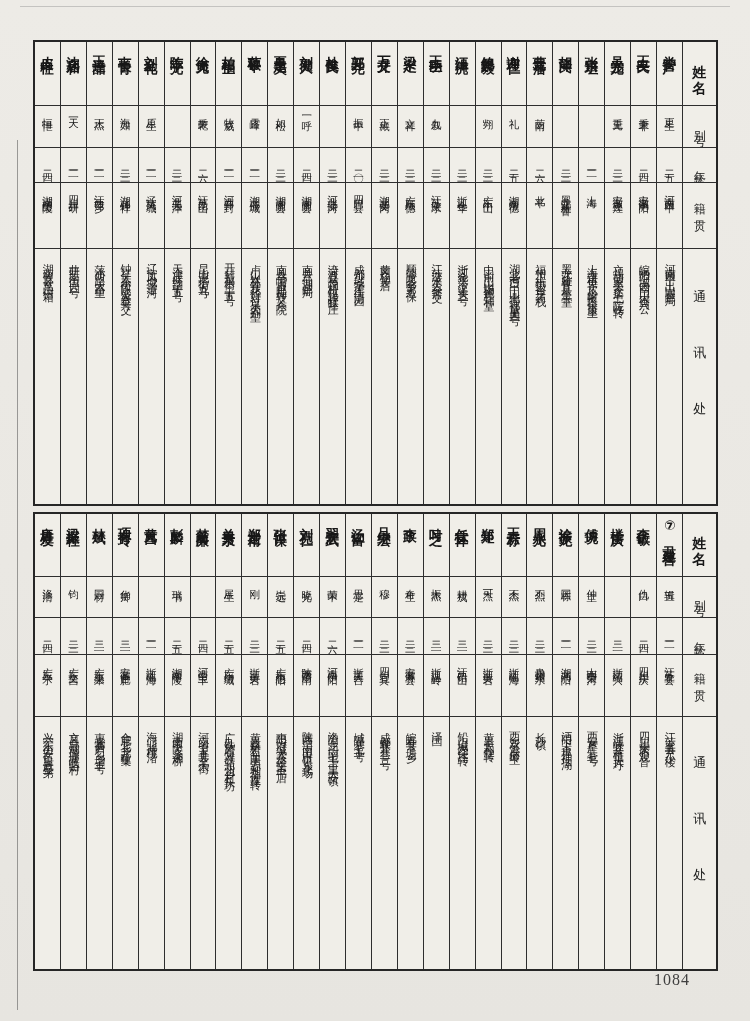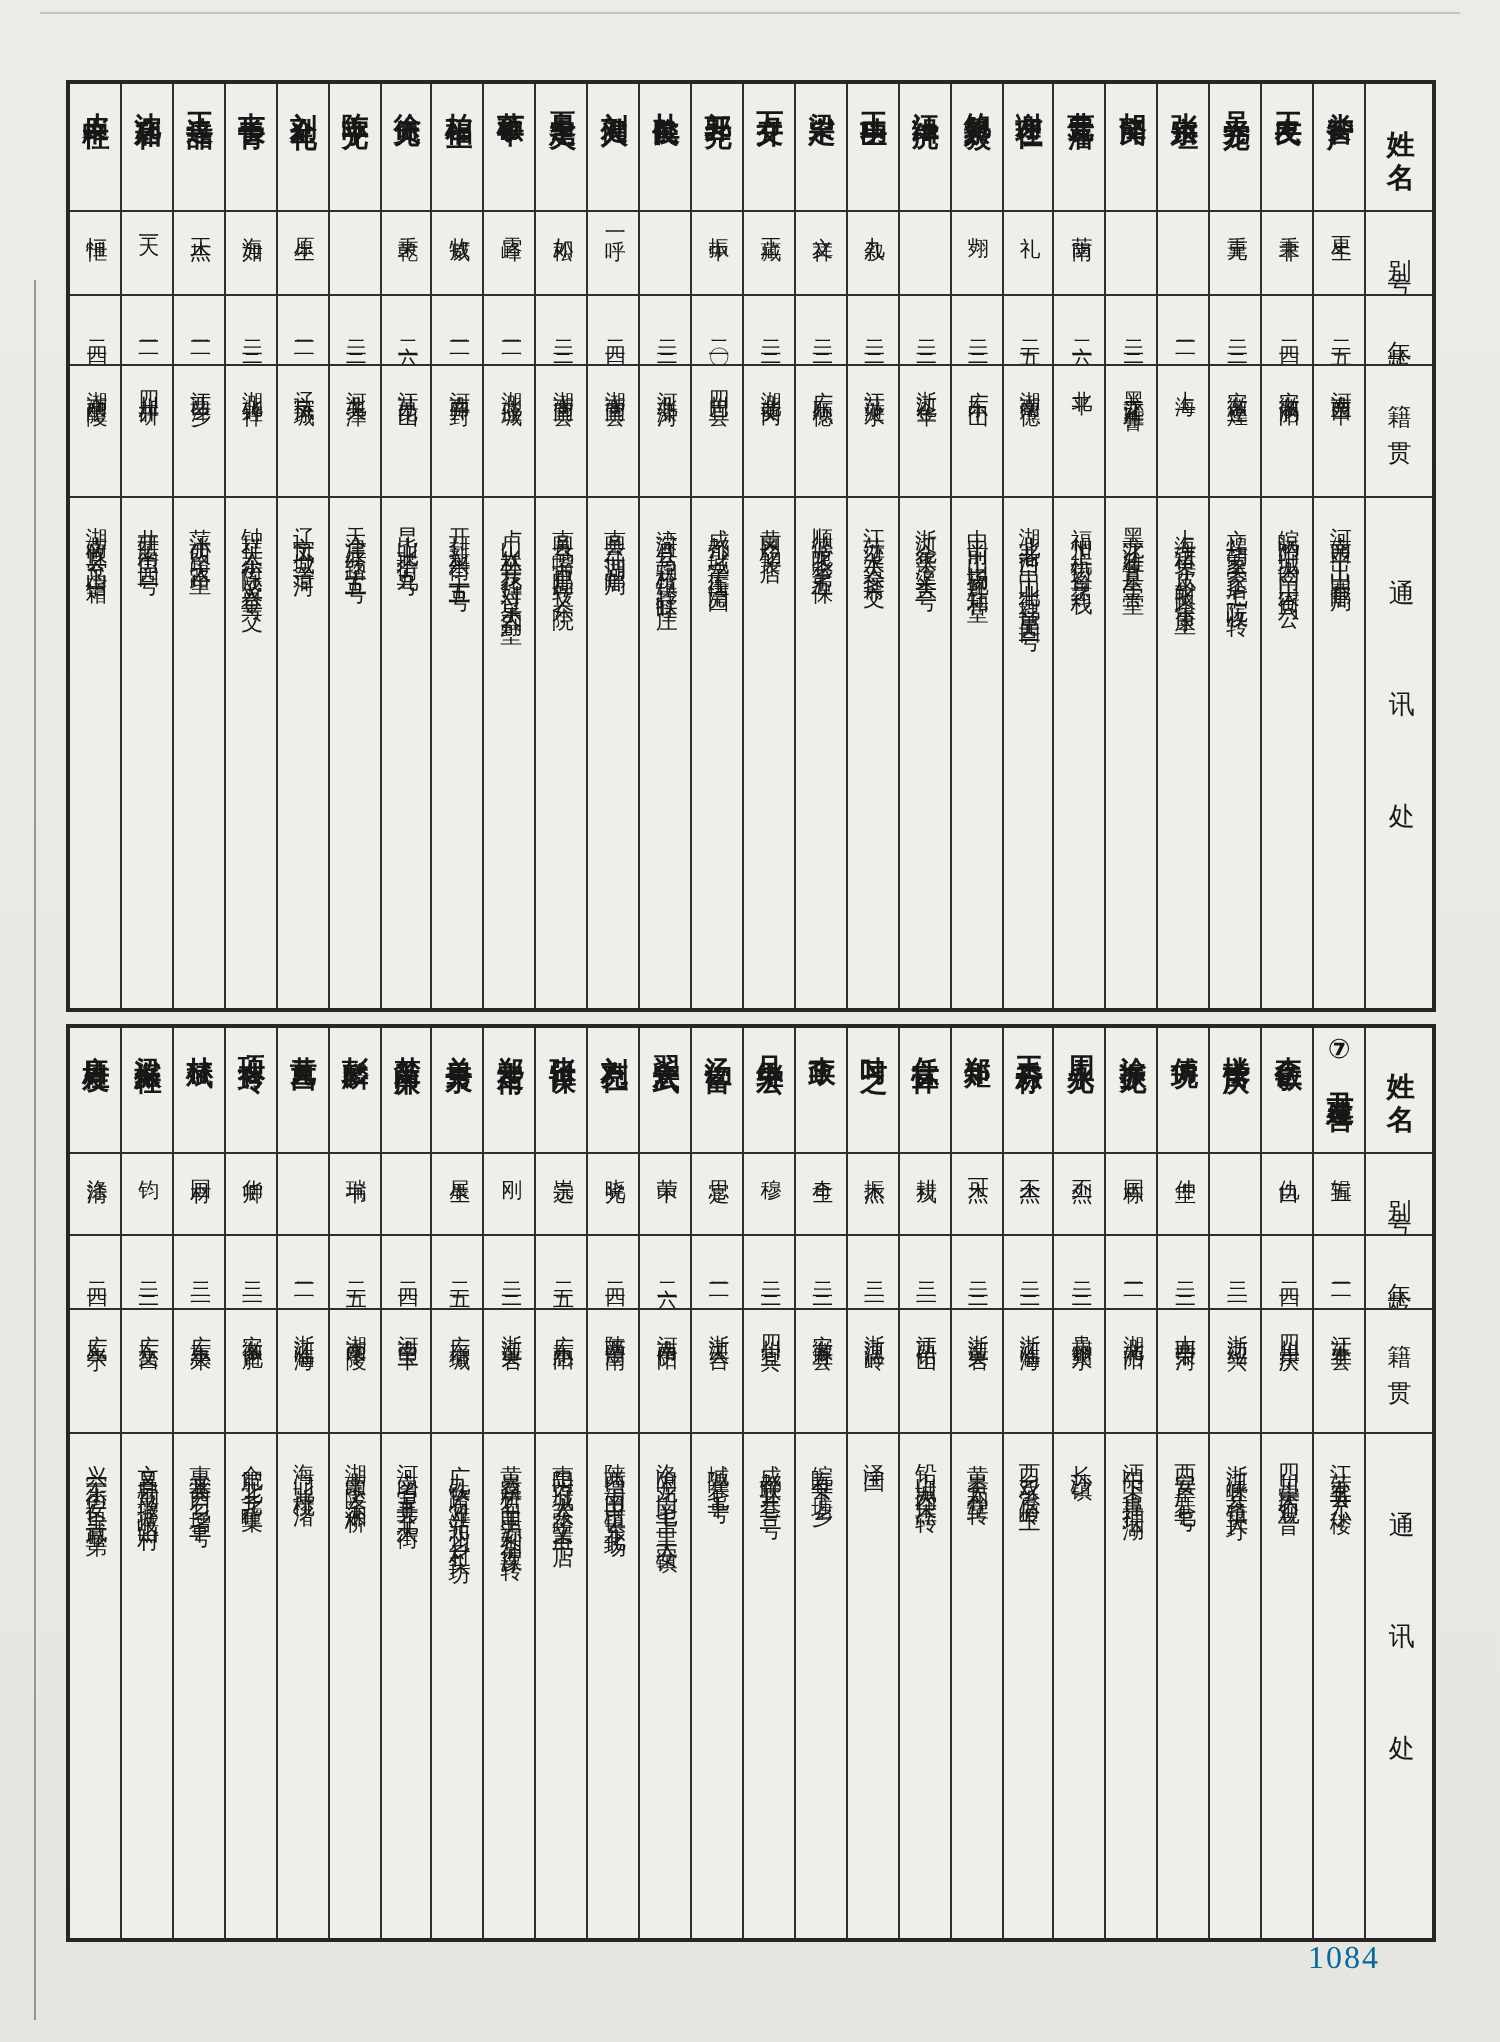--- a/index.html
+++ b/index.html
@@ -57,21 +57,21 @@
   .hcell .v{letter-spacing:14px;font-size:13px;}
   .h-name .v{font-weight:bold;font-size:14px;letter-spacing:16px;text-indent:8px;}
   .h-alias .v{font-size:12px;letter-spacing:7px;}
   .h-age .v{font-size:12px;letter-spacing:4px;}
   .h-origin .v{font-size:12px;letter-spacing:18px;text-indent:9px;}
   .h-address .v{font-size:13px;letter-spacing:56px;text-indent:28px;}
 
   .pageno{
     position:absolute;right:60px;bottom:32px;
     font-family:"Liberation Serif",serif;
-    font-size:16px;letter-spacing:1px;color:#0369a1;
+    font-size:16px;letter-spacing:1px;color:#404040;
   }
 </style>
 </head>
 <body>
 
 <div class="paper"></div>
 <div class="scanline-left"></div>
 <div class="scanline-top"></div>
 
 <div class="dtable t-top">

